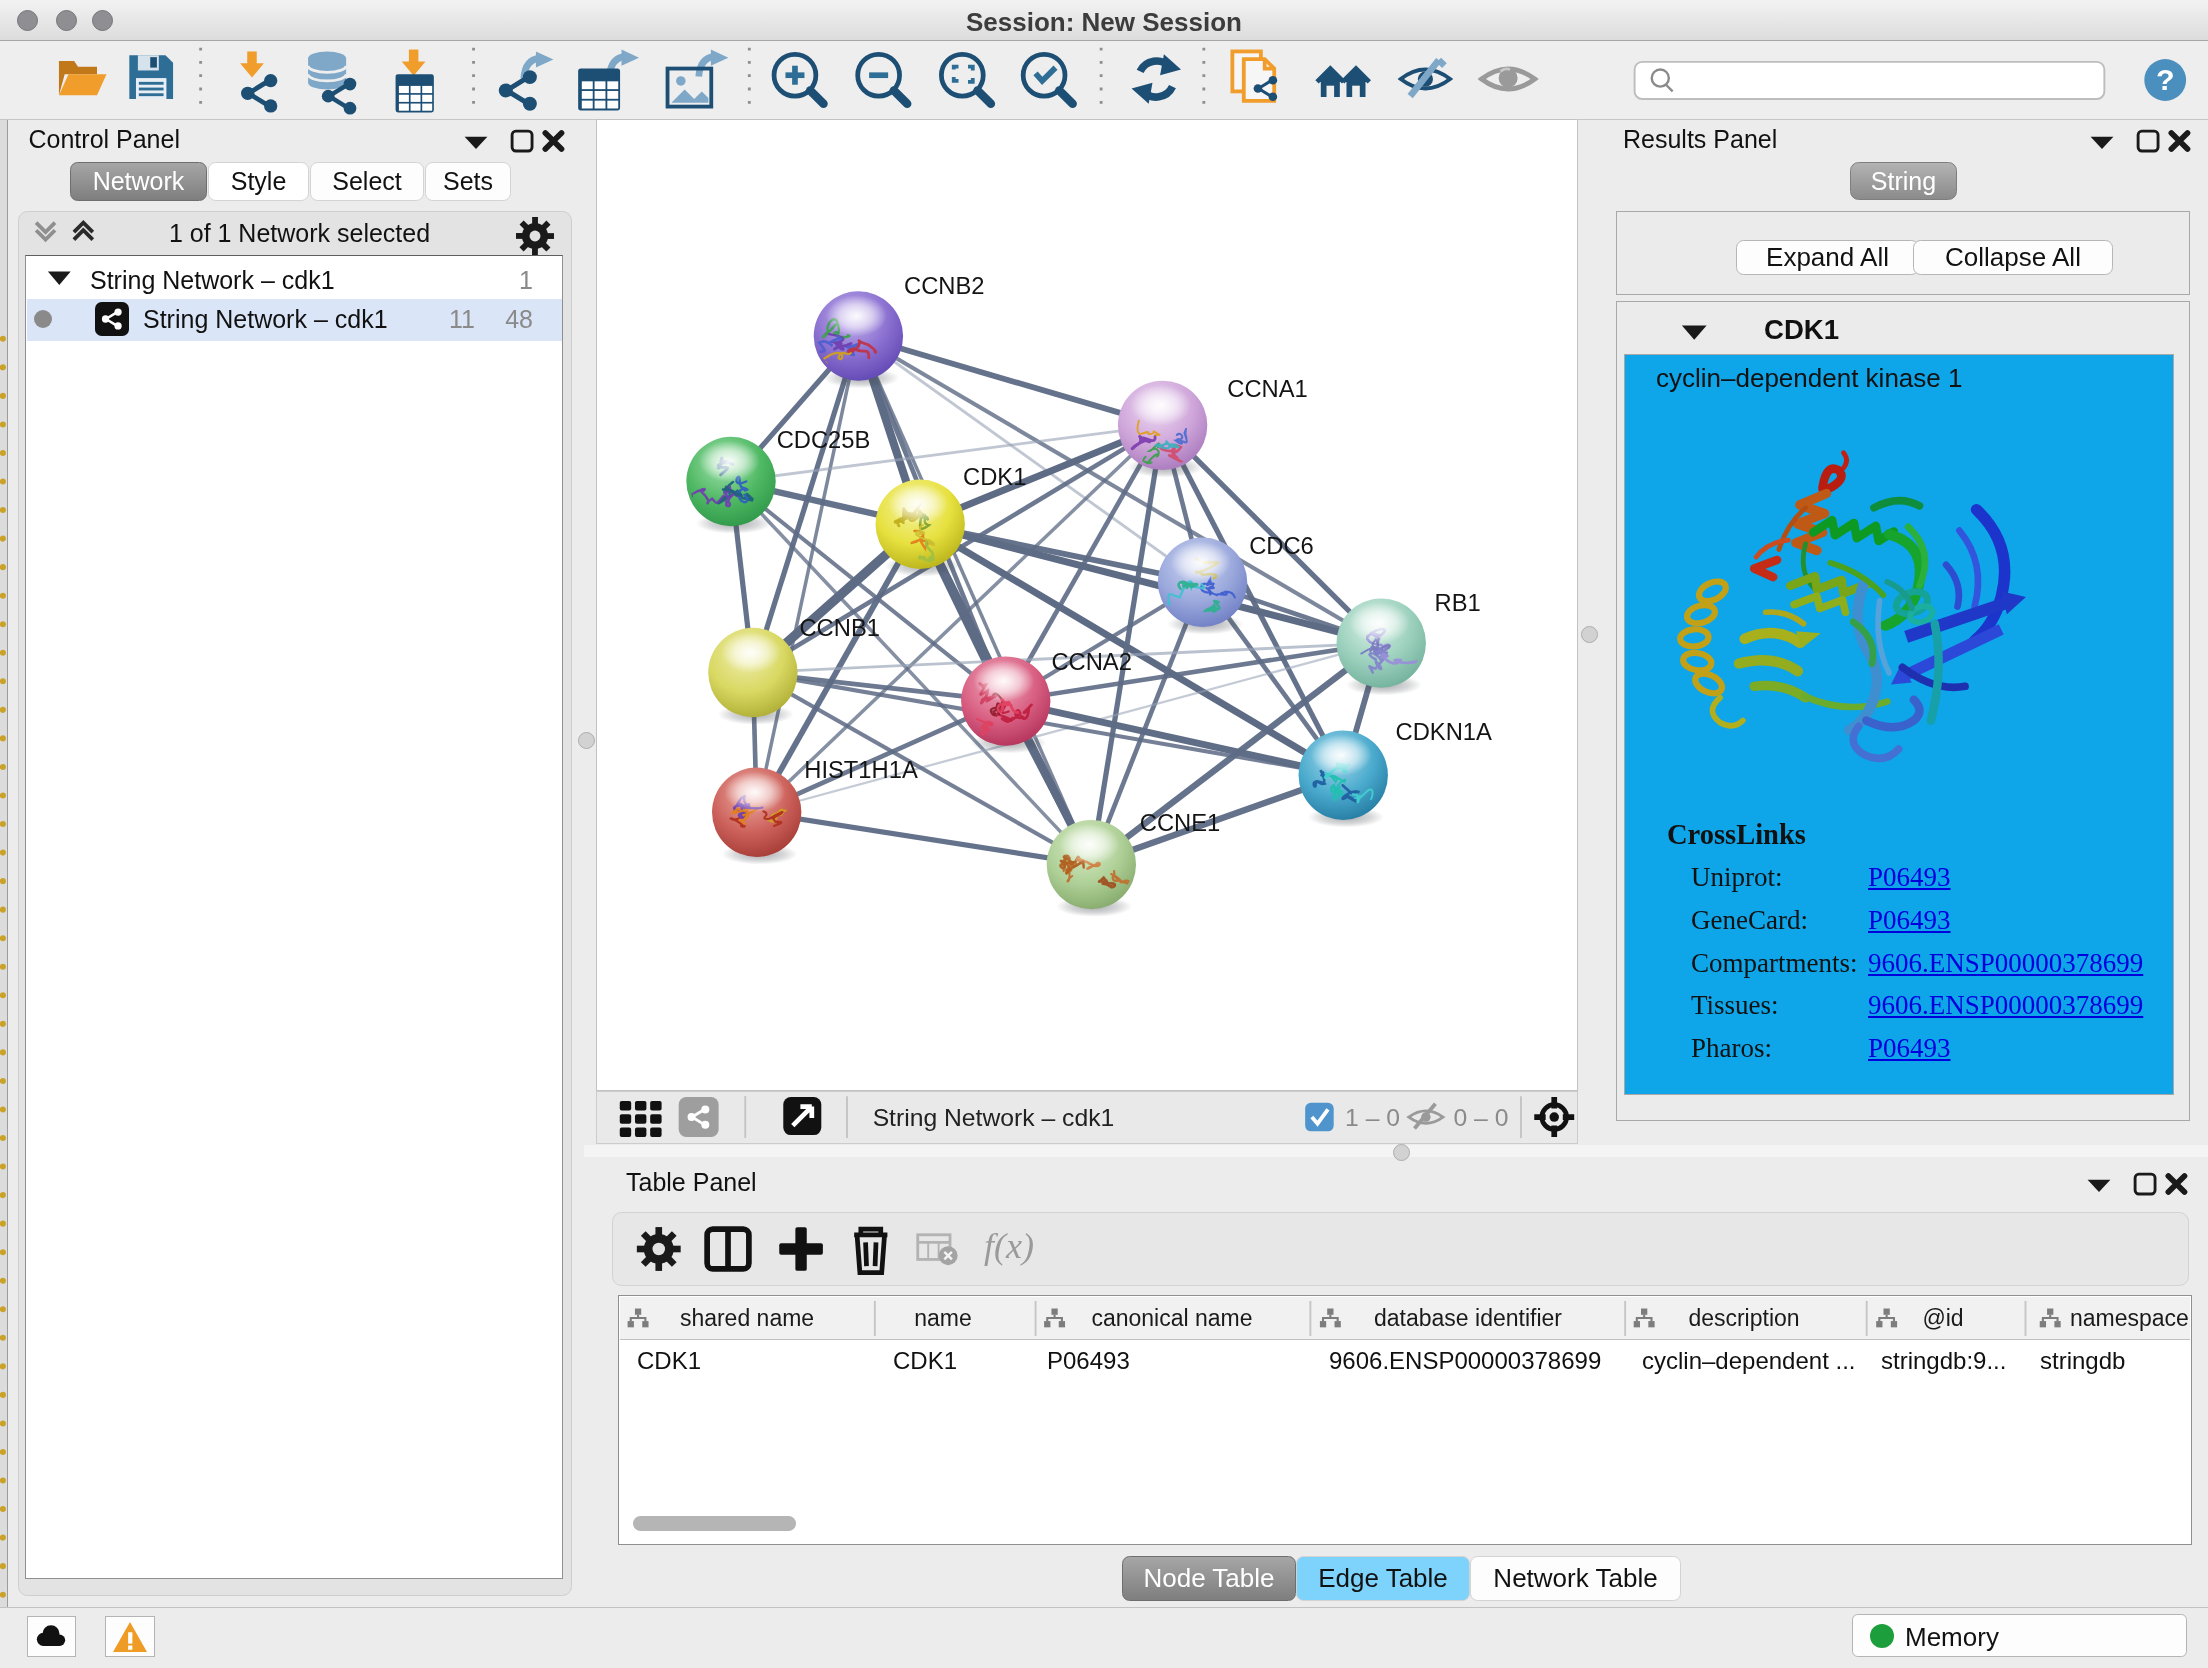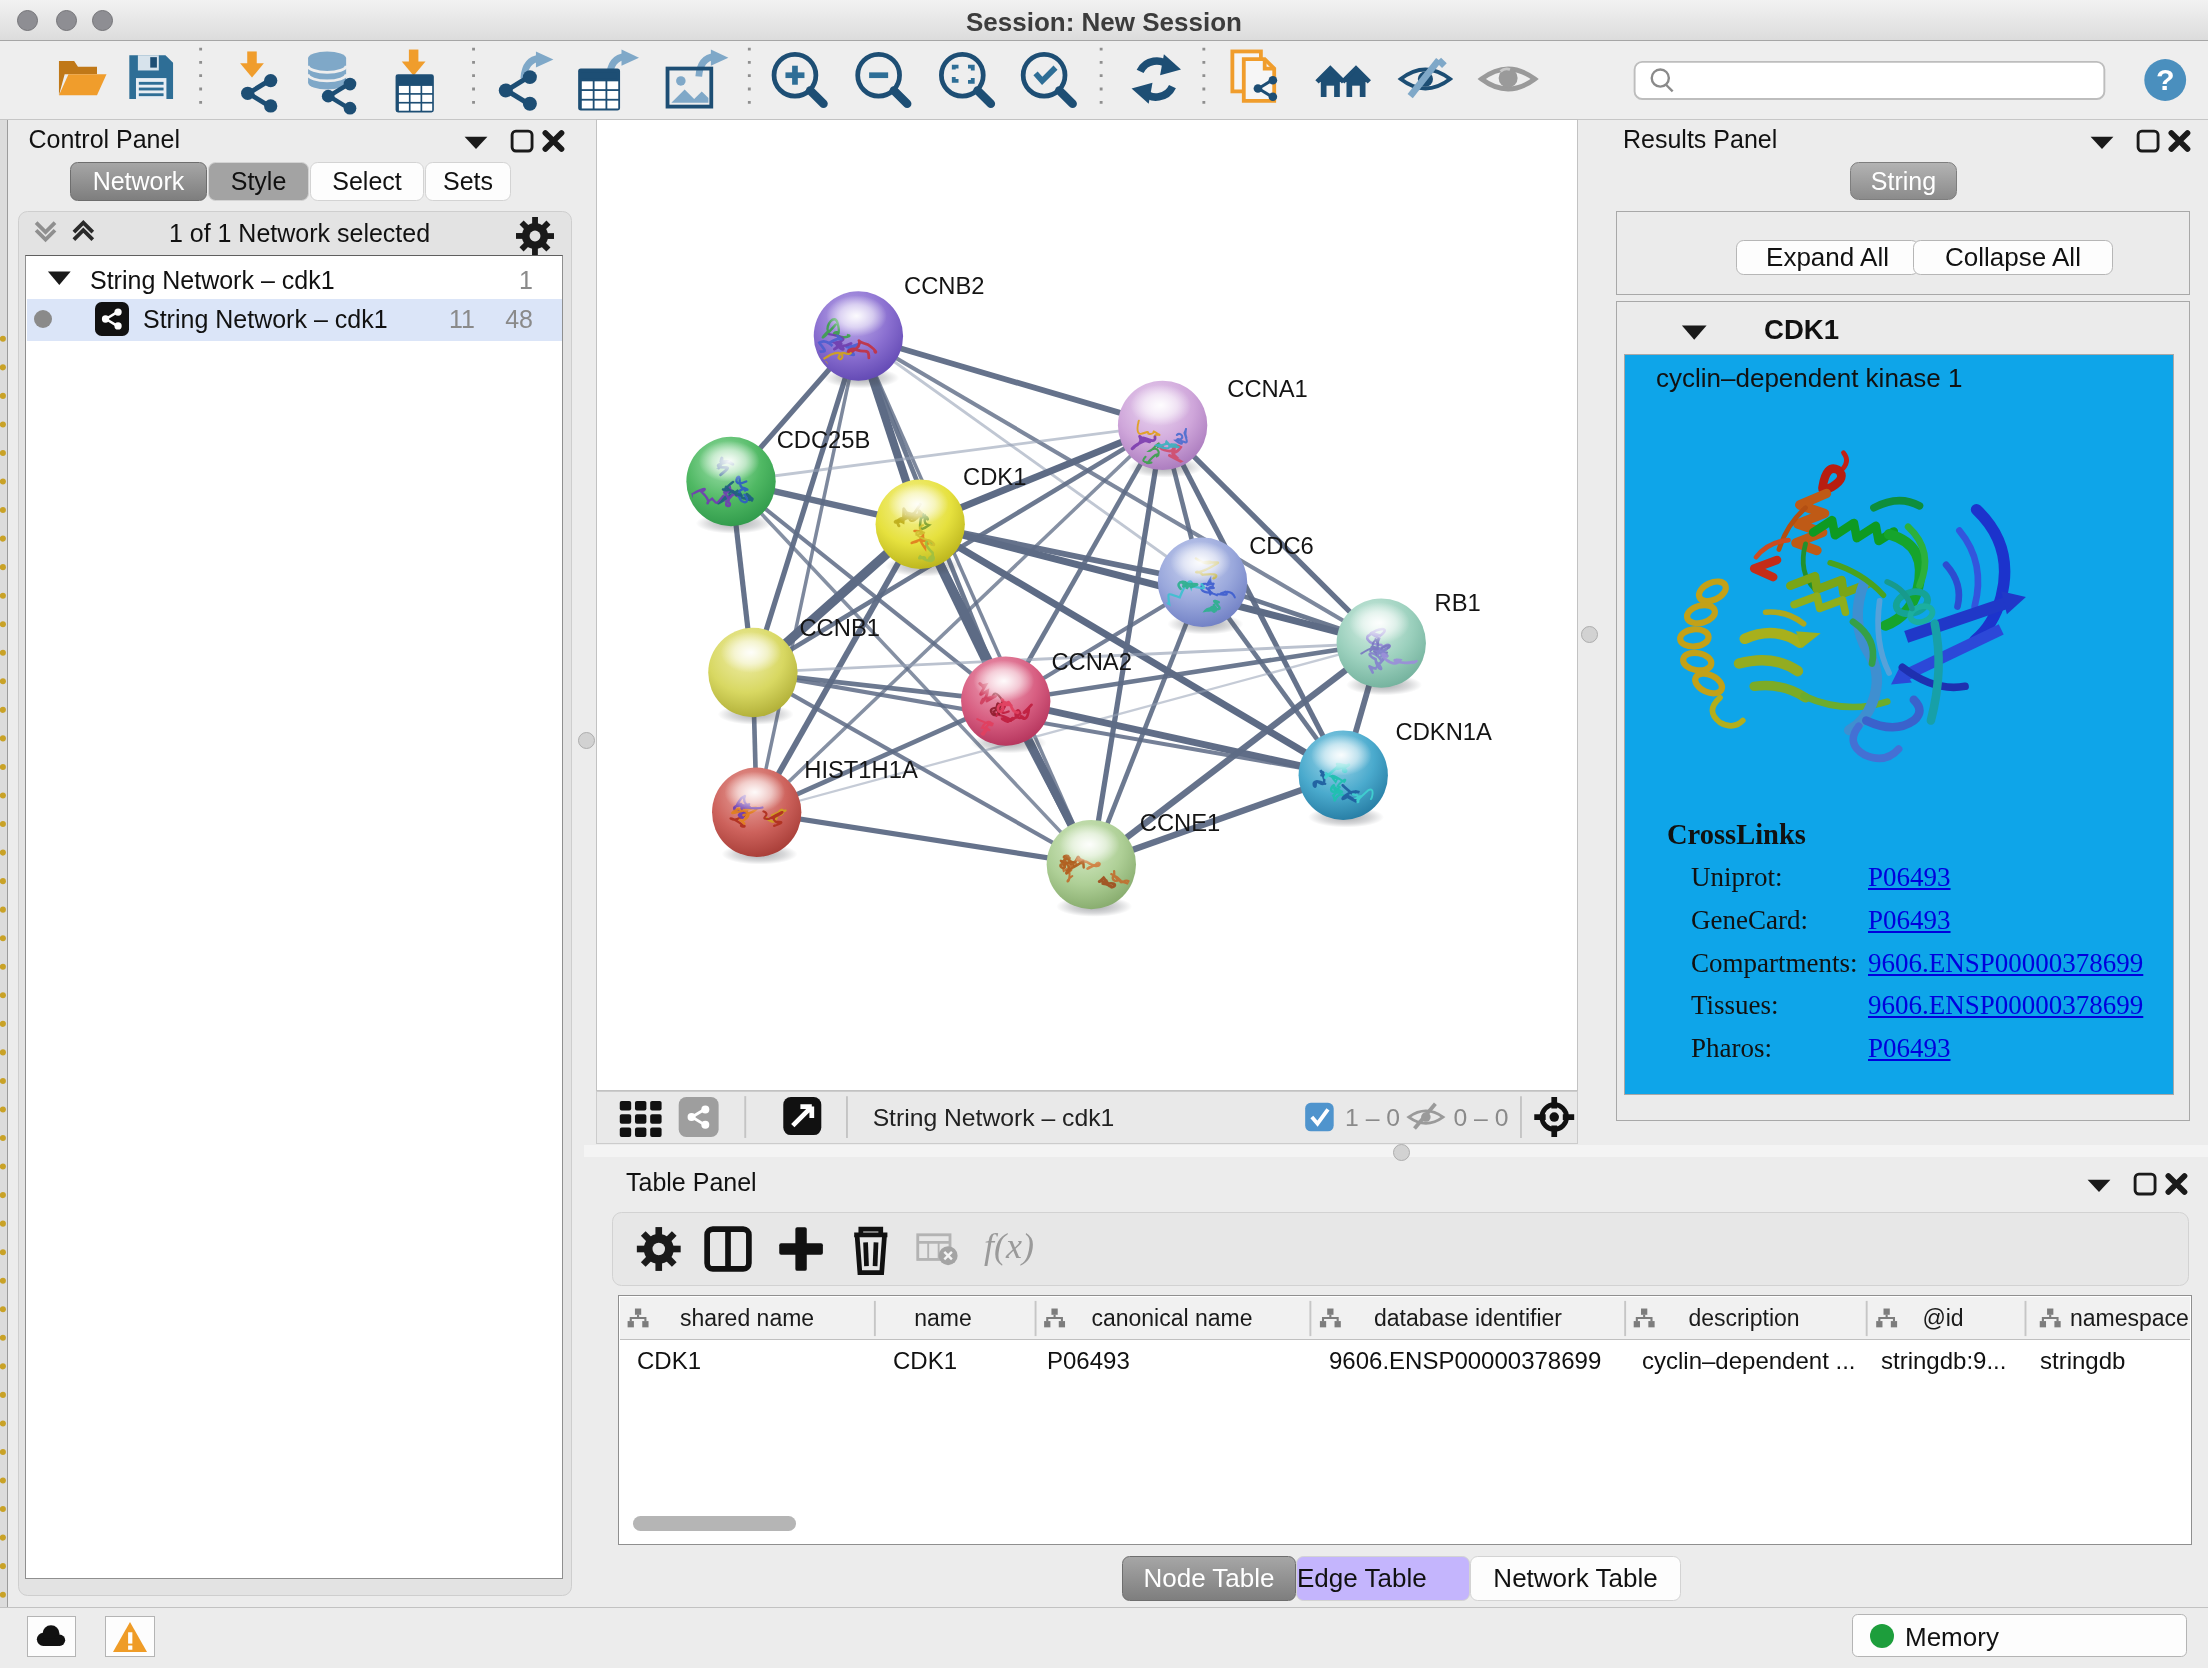--- a/index.html
+++ b/index.html
@@ -218,21 +218,21 @@
     <circle cx="3" cy="1520" r="3.2" fill="#c9a227"></circle>
     <circle cx="3" cy="1550" r="3.2" fill="#c9a227"></circle>
   </svg>
 <div class="abs" style="left:28.5px;top:125px;font-size:25px;color:#111">Control Panel</div>
 <svg style="position:absolute;left:457px;top:129px" width="114" height="25" viewBox="0 0 120 26" xmlns="http://www.w3.org/2000/svg">
     <path d="M 8 8 L 32 8 L 20 21 Z" fill="#1a1a1a"></path>
     <rect x="58" y="2" width="21" height="21" rx="4" fill="none" stroke="#1a1a1a" stroke-width="3"></rect>
     <path d="M 93 4 L 110 21 M 110 4 L 93 21" stroke="#1a1a1a" stroke-width="6" stroke-linecap="round"></path>
   </svg>
 <div class="abs" style="left:70px;top:162px;width:137px;height:39px;border-radius:7.6px;background:linear-gradient(#a6a6a6,#7e7e7e);border:1px solid #6e6e6e;box-sizing:border-box;color:#fff;font-size:25px;text-align:center;line-height:37px">Network</div>
-<div class="abs" style="left:208px;top:162px;width:101px;height:39px;border-radius:7.6px;background:#a3a3a3;border:1px solid #d3d3d3;box-sizing:border-box;color:#111;font-size:25px;text-align:center;line-height:37px">Style</div>
+<div class="abs" style="left:208px;top:162px;width:101px;height:39px;border-radius:7.6px;background:#ffffff;border:1px solid #d3d3d3;box-sizing:border-box;color:#111;font-size:25px;text-align:center;line-height:37px">Style</div>
 <div class="abs" style="left:310px;top:162px;width:114px;height:39px;border-radius:7.6px;background:#fdfdfd;border:1px solid #d3d3d3;box-sizing:border-box;color:#111;font-size:25px;text-align:center;line-height:37px">Select</div>
 <div class="abs" style="left:425px;top:162px;width:86px;height:39px;border-radius:7.6px;background:#fdfdfd;border:1px solid #d3d3d3;box-sizing:border-box;color:#111;font-size:25px;text-align:center;line-height:37px">Sets</div>
 <div class="abs" style="left:18px;top:211px;width:554px;height:1385px;background:#e3e3e3;border:1px solid #cecece;border-radius:9.5px;box-sizing:border-box"></div>
 <svg style="position:absolute;left:34px;top:217px" width="76" height="34" viewBox="0 0 80 36" xmlns="http://www.w3.org/2000/svg">
     <path d="M 2 6 L 12 16 L 22 6 M 2 14 L 12 24 L 22 14" fill="none" stroke="#8f8f8f" stroke-width="4"></path>
     <g transform="translate(40,0)">
       <path d="M 2 16 L 12 6 L 22 16 M 2 24 L 12 14 L 22 24" fill="none" stroke="#2a2a2a" stroke-width="4"></path>
     </g>
   </svg>
 <div class="abs" style="left:114px;top:219px;width:371px;text-align:center;font-size:25px;color:#111">1 of 1 Network selected</div>
@@ -775,21 +775,21 @@
 <div class="abs" style="left:2070px;top:1305px;font-size:23px;color:#1a1a1a">namespace</div>
 <div class="abs" style="left:637px;top:1347px;font-size:24px;color:#111">CDK1</div>
 <div class="abs" style="left:893px;top:1347px;font-size:24px;color:#111">CDK1</div>
 <div class="abs" style="left:1047px;top:1347px;font-size:24px;color:#111">P06493</div>
 <div class="abs" style="left:1329px;top:1347px;font-size:24px;color:#111">9606.ENSP00000378699</div>
 <div class="abs" style="left:1642px;top:1347px;font-size:24px;color:#111">cyclin–dependent ...</div>
 <div class="abs" style="left:1881px;top:1347px;font-size:24px;color:#111">stringdb:9...</div>
 <div class="abs" style="left:2040px;top:1347px;font-size:24px;color:#111">stringdb</div>
 <div class="abs" style="left:633px;top:1516px;width:163px;height:15px;background:#b5b5b5;border-radius:7.6px"></div>
 <div class="abs" style="left:1122px;top:1556px;width:174px;height:45px;border-radius:7.6px;background:linear-gradient(#a6a6a6,#7e7e7e);border:1px solid #6e6e6e;box-sizing:border-box;color:#fff;font-size:26px;text-align:center;line-height:43px">Node Table</div>
-<div class="abs" style="left:1296px;top:1556px;width:174px;height:45px;border-radius:7.6px;background:#c4b5fd;border:1px solid #d3d3d3;box-sizing:border-box;color:#111;font-size:26px;text-align:left;line-height:43px">Edge Table</div>
+<div class="abs" style="left:1296px;top:1556px;width:174px;height:45px;border-radius:7.6px;background:#7dd3fc;border:1px solid #d3d3d3;box-sizing:border-box;color:#111;font-size:26px;text-align:center;line-height:43px">Edge Table</div>
 <div class="abs" style="left:1470px;top:1556px;width:211px;height:45px;border-radius:7.6px;background:#fdfdfd;border:1px solid #d3d3d3;box-sizing:border-box;color:#111;font-size:26px;text-align:center;line-height:43px">Network Table</div>
 <div class="abs" style="left:0;top:1607px;width:2208px;height:61px;background:#ececec;border-top:1px solid #c2c2c2"></div>
 <div class="abs" style="left:27px;top:1616px;width:49px;height:41px;background:#fdfdfd;border:1px solid #b4b4b4;box-sizing:border-box"></div>
 <svg style="position:absolute;left:34px;top:1624px" width="34" height="25" viewBox="0 0 36 26" xmlns="http://www.w3.org/2000/svg">
     <g fill="#111">
       <circle cx="10" cy="16" r="7"></circle>
       <circle cx="18" cy="10" r="9"></circle>
       <circle cx="27" cy="17" r="6"></circle>
       <rect x="8" y="15" width="21" height="8" rx="4"></rect>
     </g>

